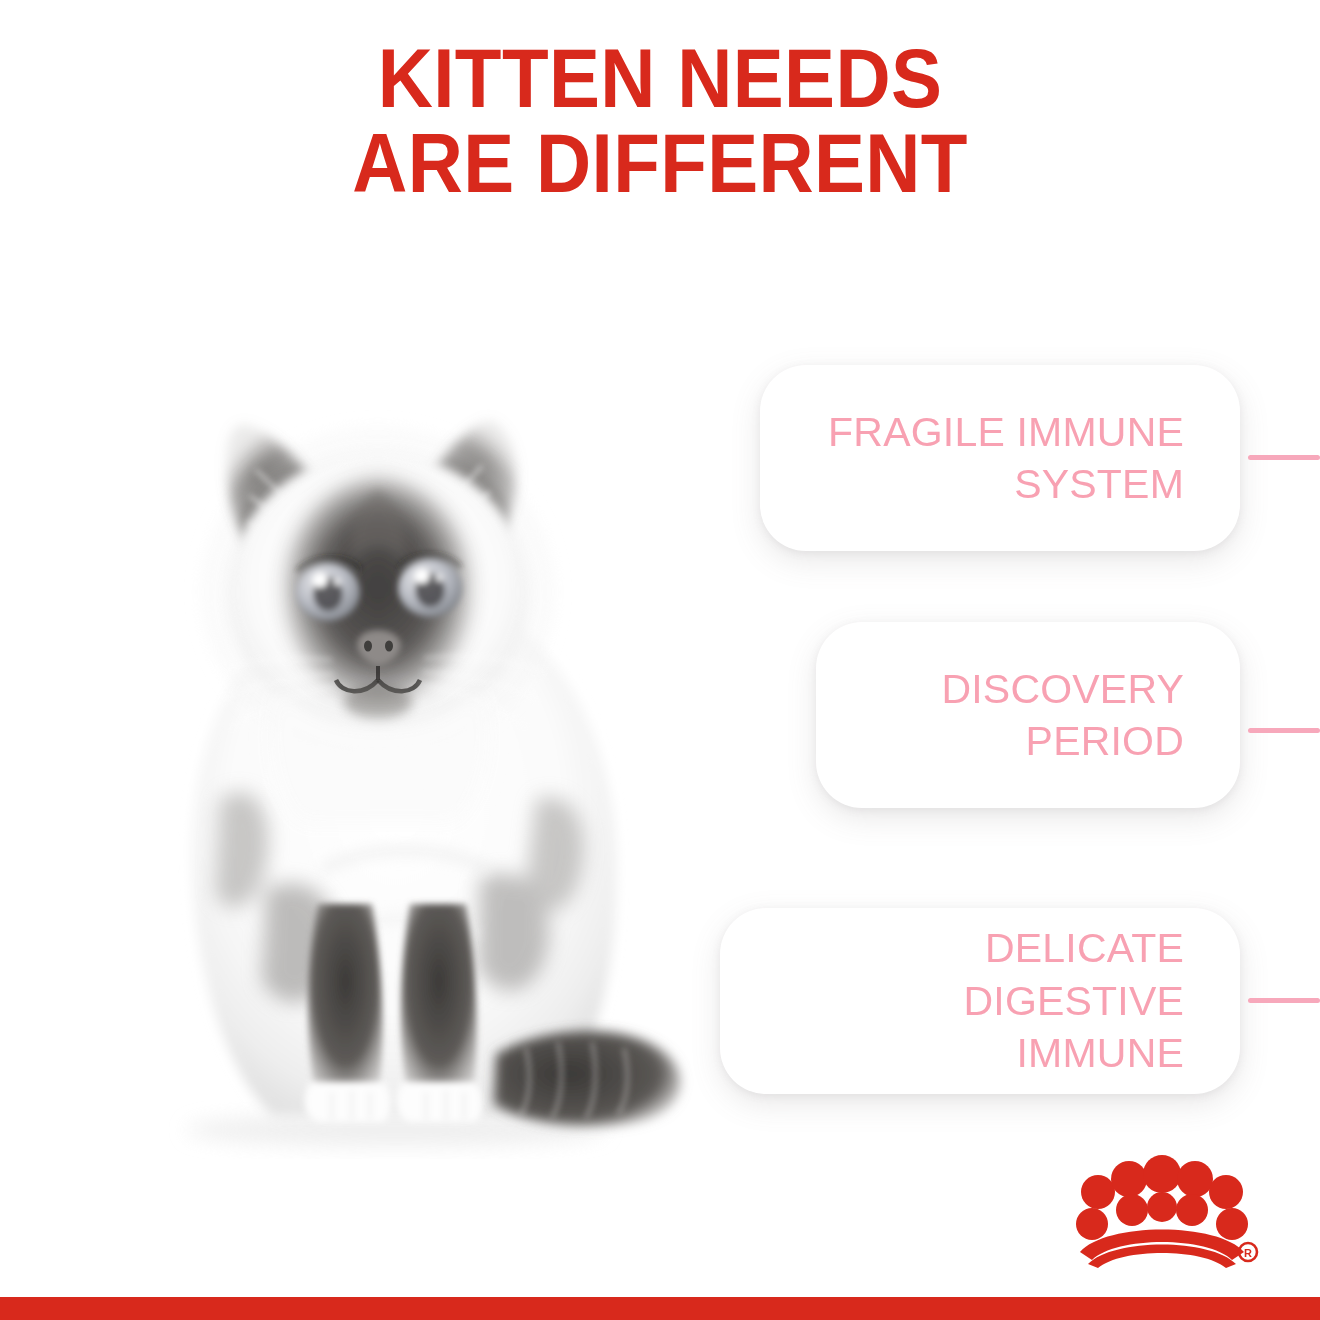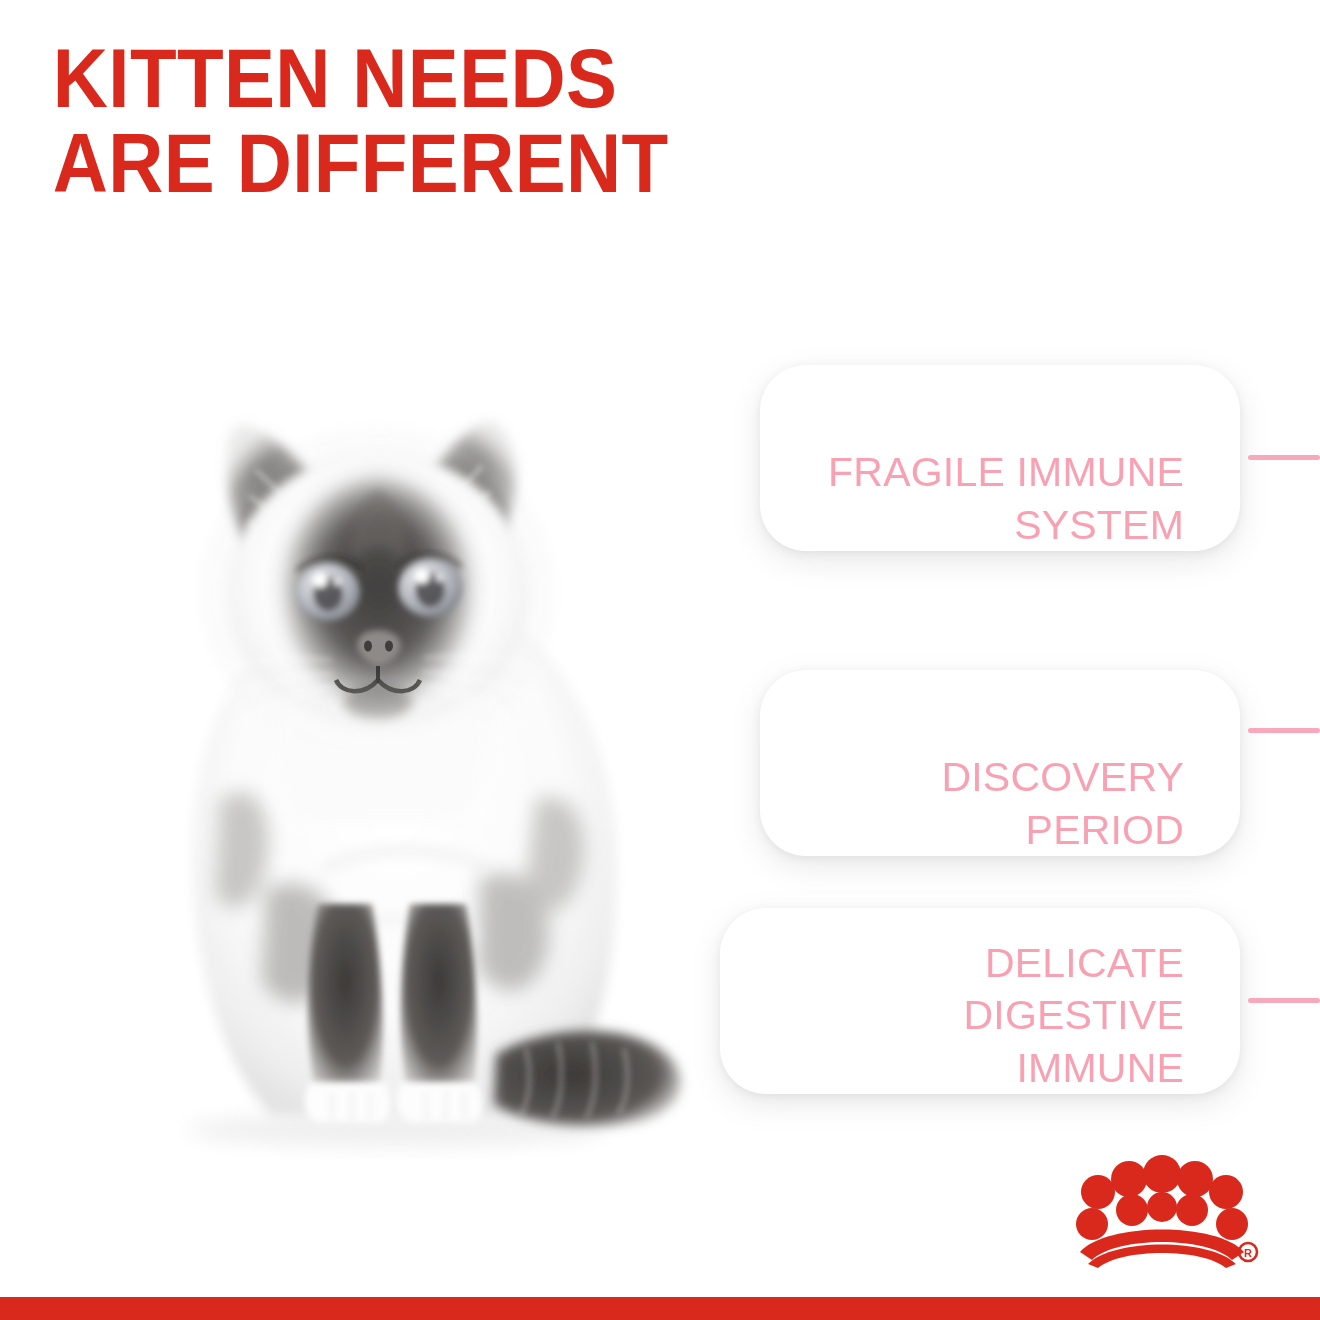--- a/index.html
+++ b/index.html
@@ -19,20 +19,21 @@
     background: #ffffff;
     overflow: hidden;
   }
 
   
   .title-block {
     position: absolute;
     top: 36px;
     left: 0;
     width: 1320px;
+    text-align: center;
     line-height: 1.03;
     letter-spacing: 0.4px;
   }
   .title-line {
     display: block;
     color: #D8291C;
     font-family: "Liberation Sans Narrow", "Liberation Sans", sans-serif;
     font-weight: bold;
     font-size: 83px;
     transform: scaleX(0.92);
@@ -52,39 +53,39 @@
 
   
   .callout {
     position: absolute;
     right: 80px;
     background: #ffffff;
     border-radius: 46px;
     box-shadow: 0 10px 30px rgba(120,110,115,0.16),
                 0 2px 8px rgba(120,110,115,0.10);
     display: flex;
-    align-items: flex-end;
+    align-items: center;
     justify-content: flex-end;
     box-sizing: border-box;
     padding: 0 56px 0 40px;
     margin-left: 20px;
   }
   .callout-text {
     color: #F8A1B2;
     font-family: "Liberation Sans Narrow", "Liberation Sans", sans-serif;
     font-weight: normal;
     font-size: 41px;
     line-height: 1.28;
     text-align: right;
     letter-spacing: 0.2px;
     white-space: pre-line;
   }
 
   #callout-1 { top: 365px;  width: 480px; height: 186px; }
-  #callout-2 { top: 670px;  width: 480px; height: 186px; }
+  #callout-2 { top: 622px;  width: 424px; height: 186px; }
   #callout-3 { top: 908px;  width: 520px; height: 186px; }
 
   .connector {
     position: absolute;
     right: 0;
     height: 5px;
     width: 72px;
     background: #F7A8BB;
     border-radius: 3px;
   }

